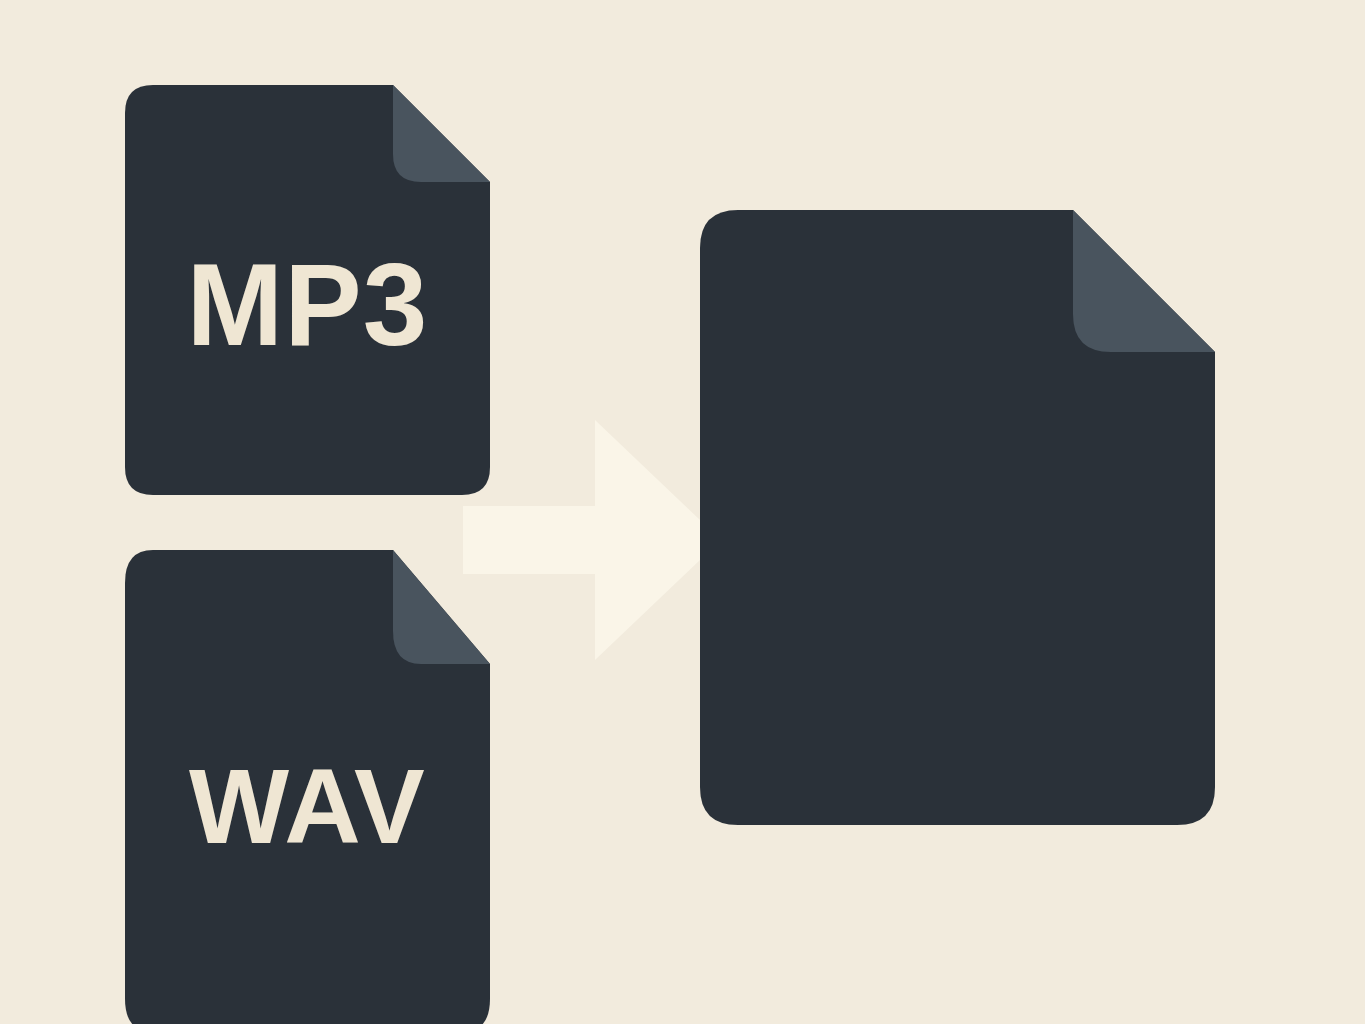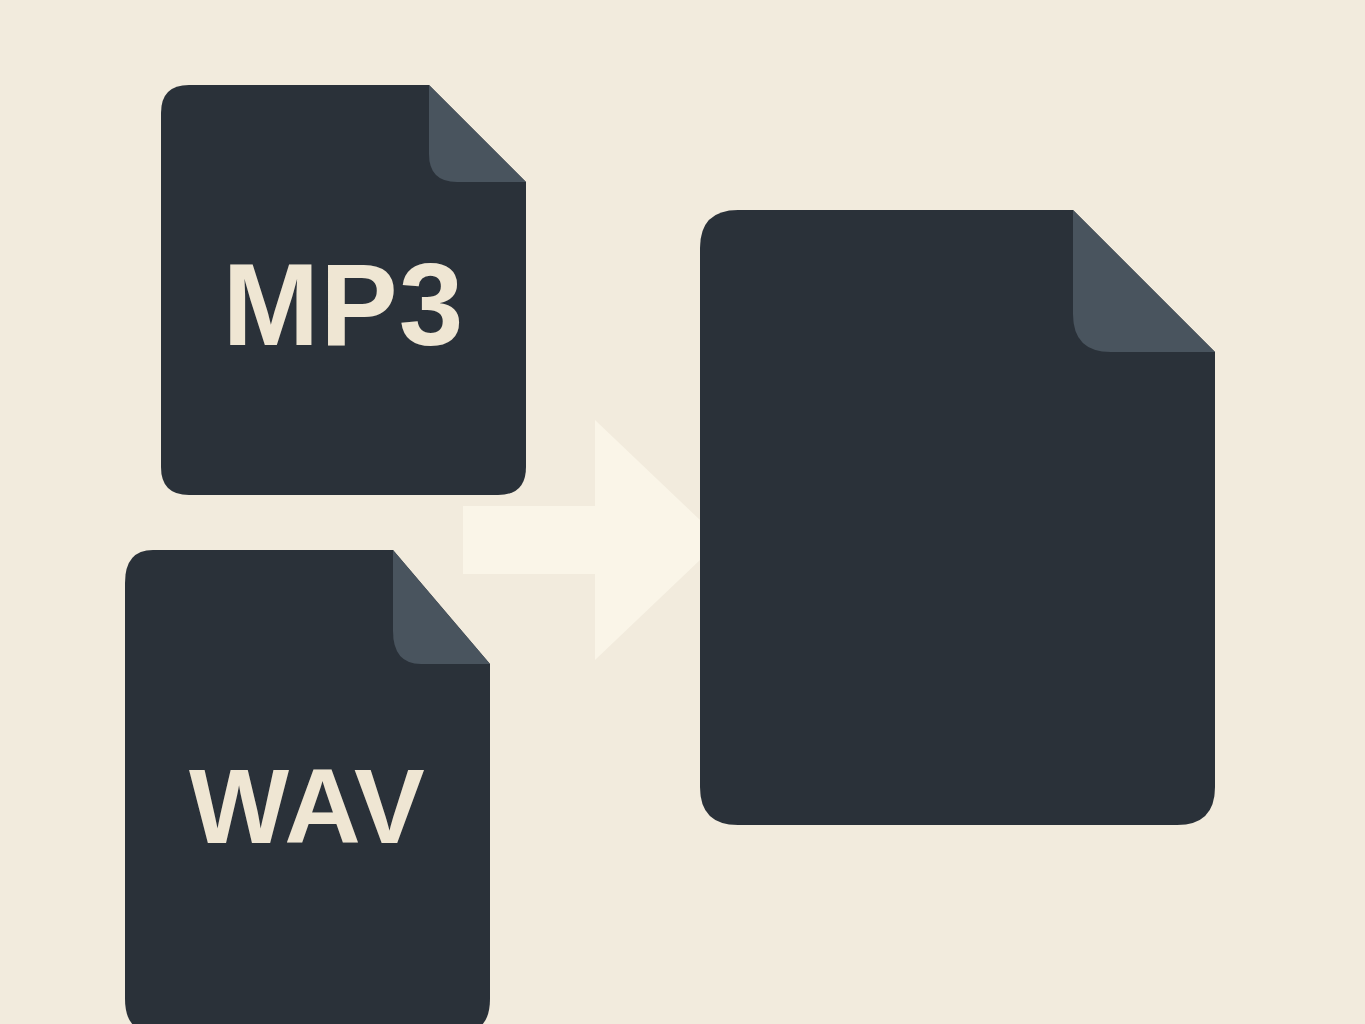--- a/index.html
+++ b/index.html
@@ -33,21 +33,21 @@
     position: relative;
     z-index: 2;
     font-weight: 800;
     color: var(--label-text, #efe6d3);
     letter-spacing: 0.01em;
     line-height: 1;
     user-select: none;
   }
   .icon-mp3 {
     left: 125px; top: 85px;
-    width: 365px; height: 410px; margin-left: 36px;
+    width: 365px; height: 410px;
   }
   .icon-mp3 .file-label { font-size: 116px; padding-top: 30px; }
   .icon-wav {
     left: 125px; top: 550px;
     width: 365px; height: 482px;
   }
   .icon-wav .file-label { font-size: 106px; padding-top: 30px; }
   .icon-midi {
     left: 700px; top: 210px;
     width: 515px; height: 615px;

